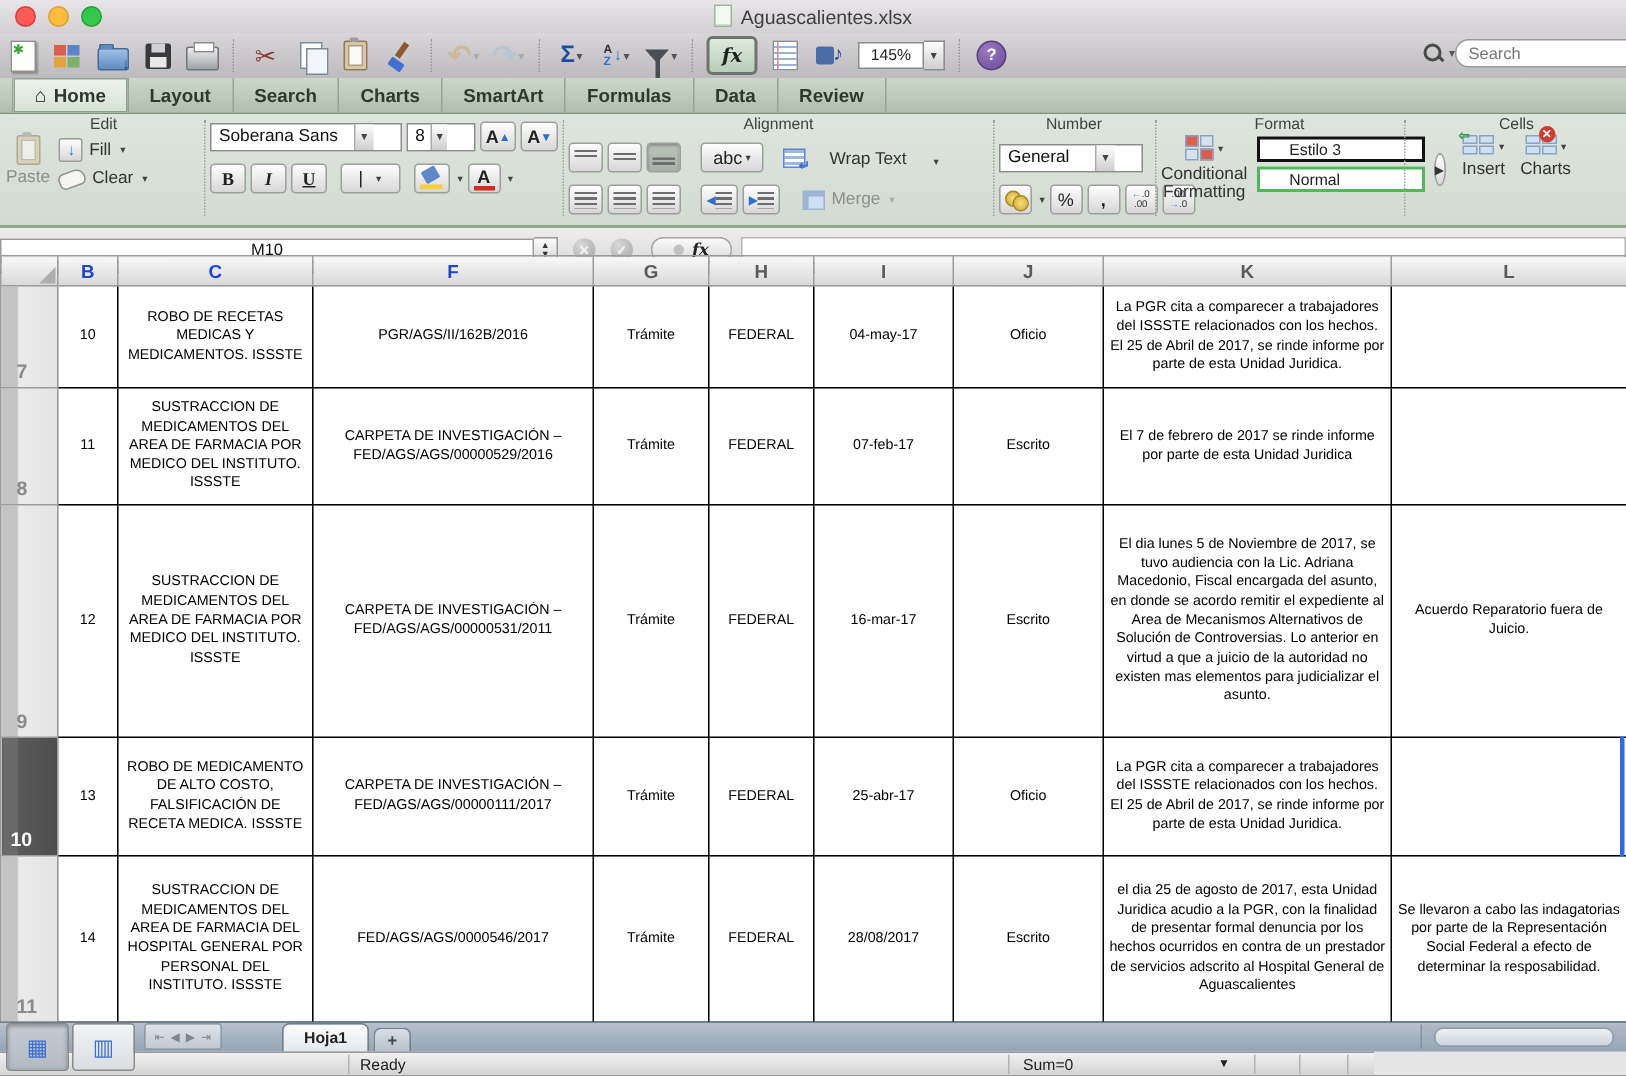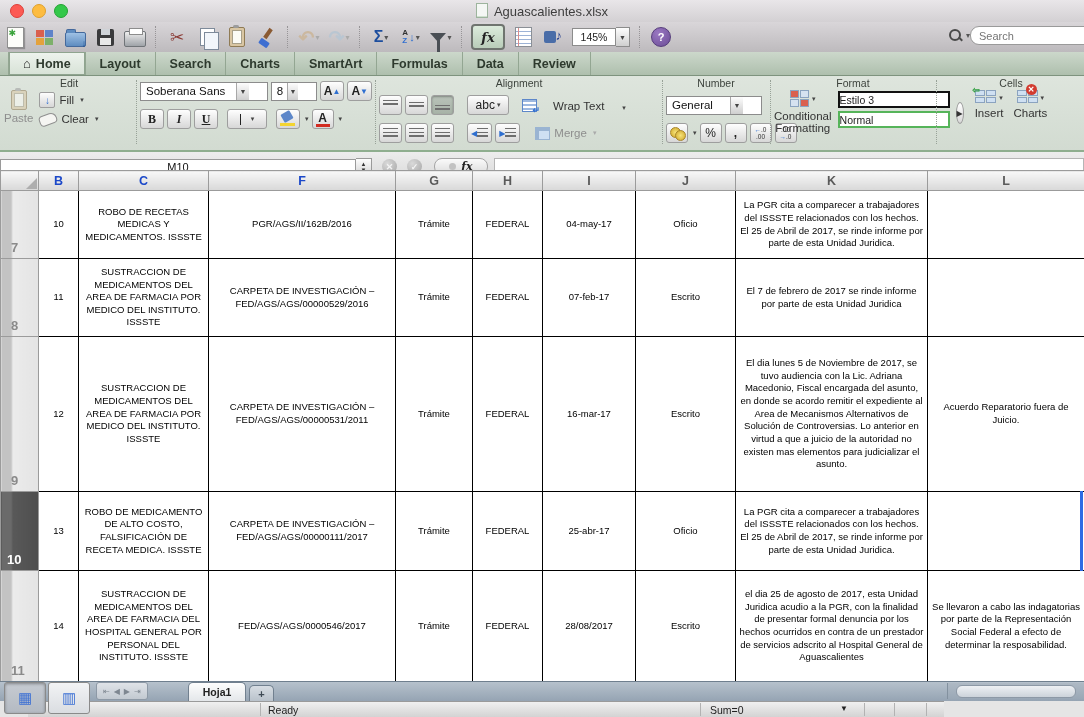--- a/index.html
+++ b/index.html
@@ -122,21 +122,21 @@
   .wrapic:after{content:"↵";position:absolute;right:-4px;bottom:-4px;color:#2f6fd0;font-size:9px;font-weight:bold;}
   .mergeic{width:13px;height:11px;background:#cfe0f2;border:1px solid #9ab4d2;box-shadow:inset 3px 3px 0 #9ab4d2;}
   .coins{position:relative;width:16px;height:13px;}
   .coins i{position:absolute;width:9px;height:9px;border-radius:50%;background:radial-gradient(#f6e37a,#cfa728);border:1px solid #a8862a;}
   .coins i:nth-child(2){left:5px;top:3px;}
   .decbtn{font-size:6.5px;line-height:7px;color:#333;display:flex;flex-direction:column;align-items:center;}
   .decbtn b{color:#2f6fd0;}
   .cfic{width:20px;height:18px;display:grid;grid-template-columns:9px 9px;grid-template-rows:8px 8px;grid-gap:1px;}
   .cfic i{background:#d6e2f0;border:1px solid #8ba3bf;}
   .cfic i.r{background:#d9604f;}
-  .stylebox{width:112px;height:17px;background:#fff;font-size:10.5px;color:#222;display:flex;align-items:center;padding-left:0;box-sizing:border-box;}
+  .stylebox{width:112px;height:17px;background:#fff;font-size:10.5px;color:#222;display:flex;align-items:center;padding-left:20px;box-sizing:border-box;}
   .st1{border:2px solid #111;}
   .st2{border:2px solid #56b45a;}
   .roundbtn{width:20px;height:20px;border-radius:50%;background:linear-gradient(#fff,#d8d8d8);border:1px solid #9a9a9a;
     display:flex;align-items:center;justify-content:center;font-size:8px;color:#333;}
   .cellic{width:22px;height:15px;display:grid;grid-template-columns:10px 10px;grid-template-rows:6px 6px;grid-gap:1px;position:relative;}
   .cellic i{background:#cfe0f2;border:1px solid #8ba3bf;}
   .cellic .mark{position:absolute;left:-3px;top:-5px;font-size:9px;font-weight:bold;}
   .mark.g{color:#2f9e3f;} 
   .delx{position:absolute;left:9px;top:-6px;width:11px;height:11px;border-radius:50%;background:#d23b2f;color:#fff;
     font-size:8px;line-height:11px;text-align:center;font-weight:bold;}
@@ -181,21 +181,21 @@
   .sheettab{height:18px;background:linear-gradient(#fdfdfd,#e4e7ea);border:1px solid #71808f;border-bottom:none;
     border-radius:5px 5px 0 0;display:flex;align-items:center;padding:0 14px;font-size:10.5px;font-weight:bold;color:#222;margin-left:40px;}
   .addtab{height:15px;background:linear-gradient(#d7dde3,#b9c2cb);border:1px solid #71808f;border-bottom:none;
     border-radius:5px 5px 0 0;display:flex;align-items:center;padding:0 8px;font-size:11px;font-weight:bold;color:#3e4a55;margin-left:3px;}
   .hscroll{position:absolute;right:0;top:683px;width:136px;height:16px;background:linear-gradient(#aeb9c4,#9aa8b6);
     border-left:1px solid #83919f;display:flex;align-items:center;}
   .hthumb{width:118px;height:11px;margin-left:8px;border-radius:6px;background:linear-gradient(#eef1f4,#ccd3da);border:1px solid #8d99a6;}
 
   
   .statusbar{left:0;top:701px;width:916px;height:16px;background:linear-gradient(#f0f0f0,#d3d3d3);
-    border-top:1px solid #9a9a9a;font-size:10.5px;color:#222;box-sizing:border-box;margin-left:28px;}
+    border-top:1px solid #9a9a9a;font-size:10.5px;color:#222;box-sizing:border-box;}
   .statustxt{position:absolute;top:2px;}
   .ssep{position:absolute;top:1px;height:13px;border-left:1px solid #b2b2b2;}
   .viewbtns{left:4px;top:682px;display:flex;gap:2px;z-index:6;}
   .vbtn{width:40px;height:30px;border:1px solid #8a8a8a;border-radius:3px;display:flex;align-items:center;justify-content:center;
     font-size:15px;color:#3b6fd4;background:linear-gradient(#f2f3f5,#dadde1);}
   .vbtn.pressed{background:linear-gradient(#c6cbd2,#b4bac2);box-shadow:inset 0 1px 3px rgba(0,0,0,.35);}
 </style>
 </head>
 <body>
 

